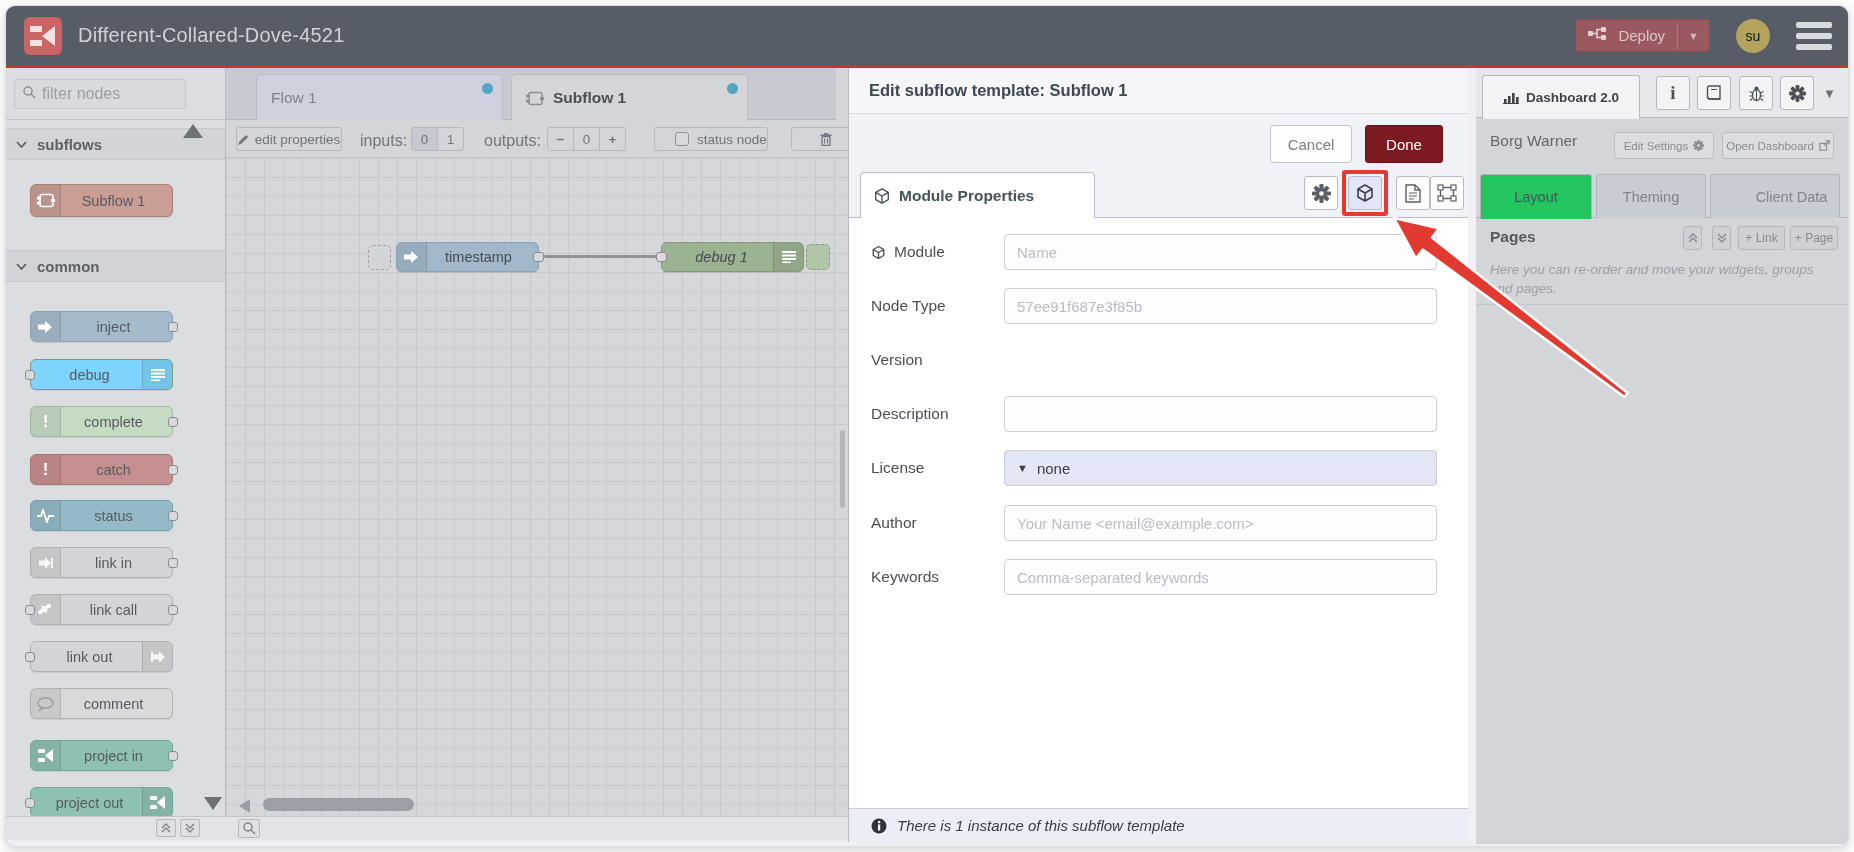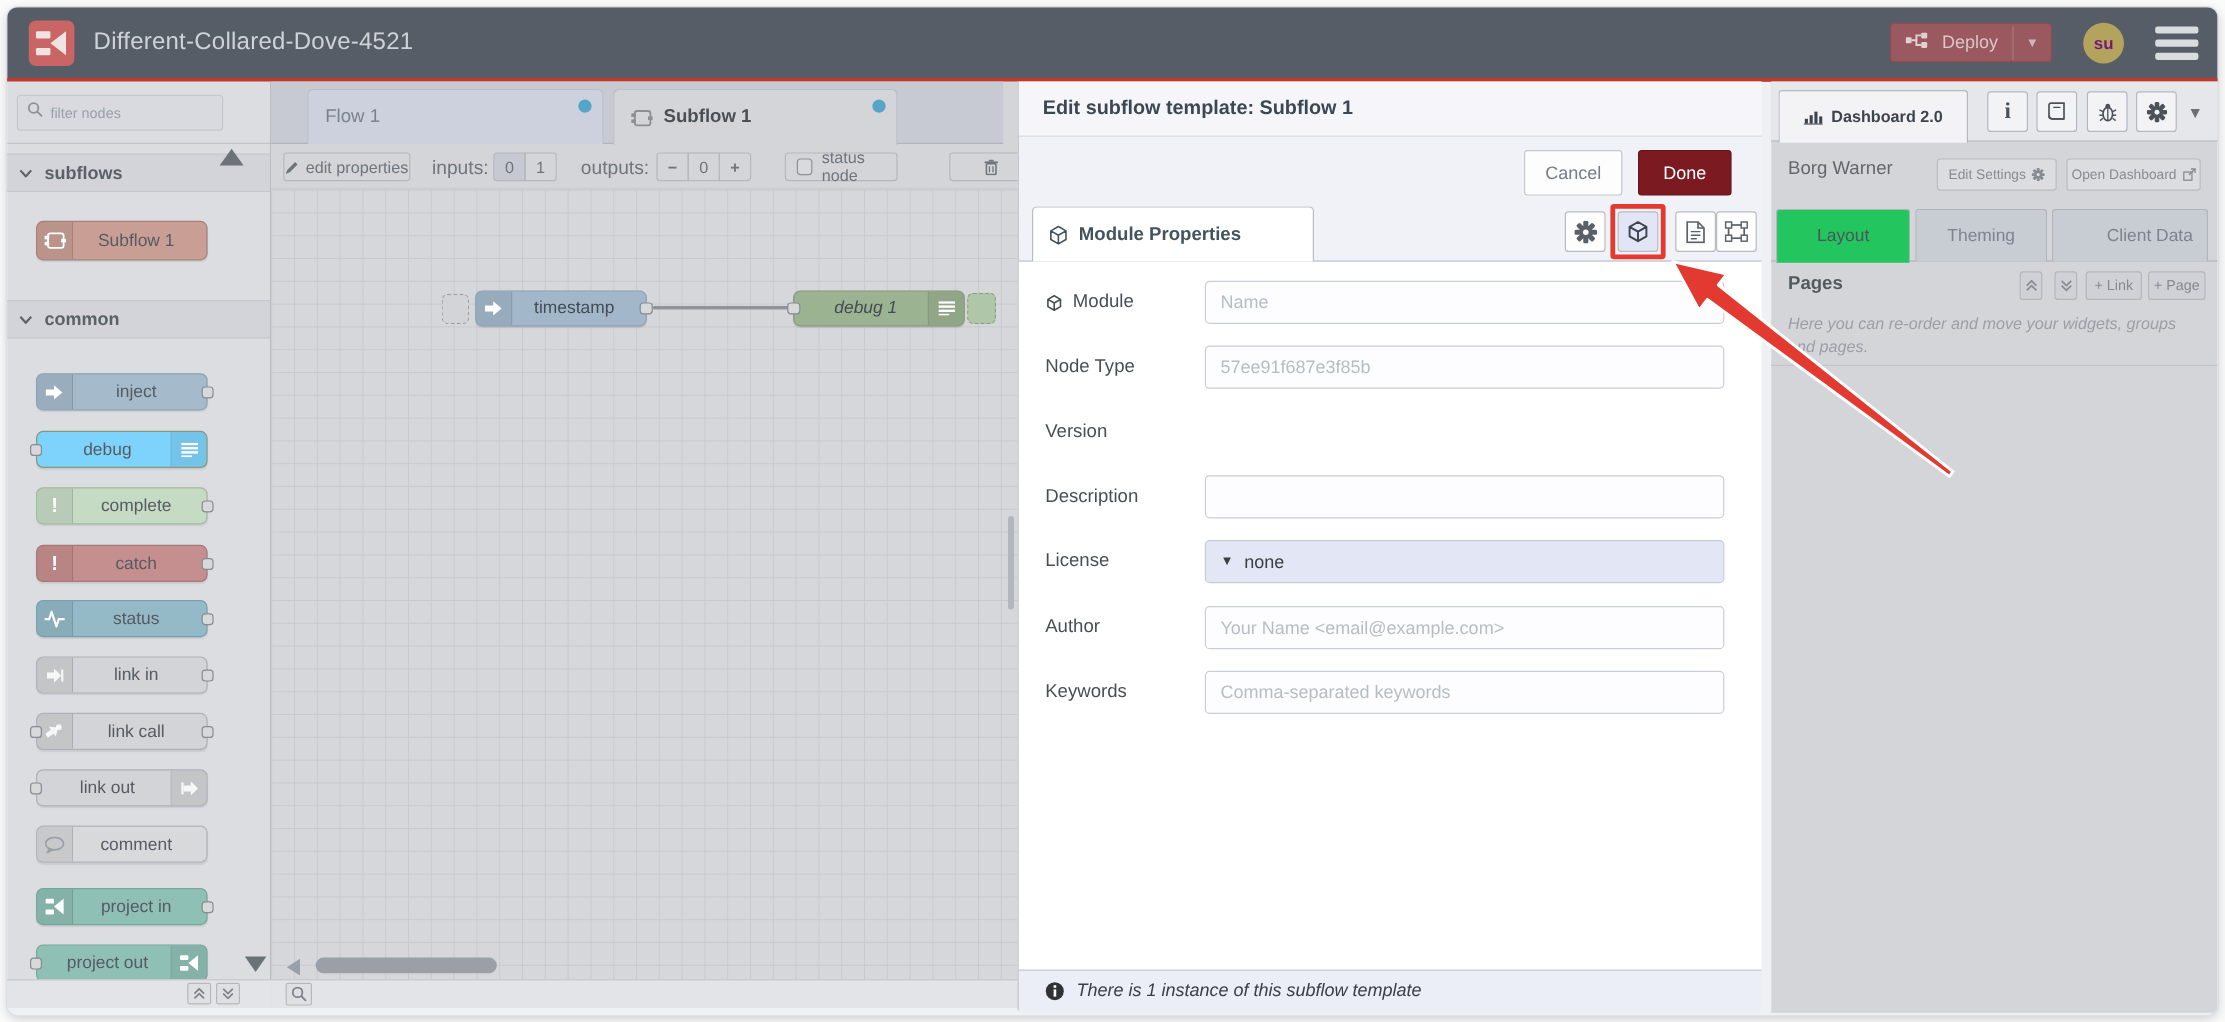--- a/index.html
+++ b/index.html
@@ -8,32 +8,32 @@
 
   
   .app-header { position:absolute; left:0; top:0; right:0; height:62px; background:#575d66; border-bottom:3px solid #c3362b; display:flex; align-items:center; }
   .logo { width:38px; height:38px; margin-left:18px; border-radius:6px; background:#ca6565; position:relative; flex:none; }
   .logo svg { position:absolute; left:5px; top:7px; }
   .app-title { margin-left:16px; font-size:20px; color:#cfd3d8; letter-spacing:.2px; }
   .hdr-right { margin-left:auto; display:flex; align-items:center; margin-right:16px; }
   .deploy-btn { height:33px; background:#99595f; border:1px solid #8a4d53; border-radius:3px; display:flex; align-items:center; padding:0 0 0 12px; color:#dcc6c9; font-size:15px; cursor:pointer; }
   .deploy-btn .dlabel { margin:0 12px 0 10px; }
   .deploy-caret { border-left:1px solid rgba(255,255,255,.18); padding:8px 10px; font-size:11px; color:#cdb6ba; }
-  .avatar { width:34px; height:34px; border-radius:50%; background:#b3a35c; color:#701a75; font-size:14px; font-weight:bold; display:flex; align-items:center; justify-content:center; margin-left:26px;text-align:center; }
+  .avatar { width:34px; height:34px; border-radius:50%; background:#b3a35c; color:#0f172a; font-size:14px; font-weight:normal; display:flex; align-items:center; justify-content:center; margin-left:26px;text-align:center; }
   .burger { margin-left:26px; width:36px; display:flex; flex-direction:column; gap:5px; cursor:pointer; }
   .burger span { display:block; height:6px; border-radius:2px; background:#d9dcdf; }
 
   
   .main { position:absolute; left:0; top:62px; right:0; height:778px; }
 
   
   .palette { position:absolute; left:0; top:0; width:220px; height:772px; background:#dcdde1; border-right:1px solid #b8bbc2; }
   .search-row { position:absolute; left:0; top:0; right:0; height:52px; border-bottom:1px solid #c3c5cb; }
   .search-box { position:absolute; left:8px; top:11px; width:172px; height:30px; background:#d9dadf; border:1px solid #c6c8cd; border-radius:3px; display:flex; align-items:center; padding:0 8px; }
-  .search-box input { flex:1; border:0; background:transparent; outline:none; font-size:12px; color:#555; margin-left:6px; font-family:"Liberation Sans",sans-serif;}
+  .search-box input { flex:1; border:0; background:transparent; outline:none; font-size:16px; color:#555; margin-left:6px; font-family:"Liberation Sans",sans-serif;}
   .search-box input::placeholder { color:#9aa0a8; }
   .pal-header { position:absolute; left:0; right:0; height:32px; background:#d2d4d9; border-top:1px solid #c6c8cd; border-bottom:1px solid #c6c8cd; display:flex; align-items:center; padding-left:10px; color:#5c6167; font-weight:bold; font-size:15px; }
   .pal-header svg { margin-right:10px; }
   .pnode { position:absolute; left:24px; width:143px; height:31px; border-radius:6px; border:1px solid rgba(0,0,0,.18); font-size:14.5px; color:#565b62; cursor:grab; box-shadow:0 1px 1px rgba(0,0,0,.08); }
   .pnode .nicon { position:absolute; top:0; bottom:0; width:30px; background:rgba(0,0,0,.07); display:flex; align-items:center; justify-content:center; }
   .pnode .nicon.il { left:0; border-right:1px solid rgba(0,0,0,.12); border-radius:5px 0 0 5px; }
   .pnode .nicon.ir { right:0; border-left:1px solid rgba(0,0,0,.12); border-radius:0 5px 5px 0; }
   .pnode .nlabel { position:absolute; top:0; bottom:0; display:flex; align-items:center; justify-content:center; }
   .pnode .nlabel.cl { left:30px; right:6px; } .pnode .nlabel.cr { left:6px; right:30px; }
   .pport { position:absolute; top:10px; width:10px; height:10px; background:#d8d9db; border:1px solid #878c93; border-radius:3px; }
@@ -367,21 +367,21 @@
         <span class="tlabel" style="left:258px;">outputs:</span>
         <div class="tbtn" style="left:321px; width:27px; border-radius:3px 0 0 3px; font-weight:bold;">
             <span>−</span>
           </div>
         <div class="tbtn" style="left:347px; width:27px; border-radius:0;">
             <span>0</span>
           </div>
         <div class="tbtn" style="left:373px; width:27px; border-radius:0 3px 3px 0; font-weight:bold;">
             <span>+</span>
           </div>
-        <div class="tbtn" style="left:428px; width:94px; justify-content:flex-start; padding-left:9px;">
+        <div class="tbtn" style="left:428px; width:114px; justify-content:flex-start; padding-left:20px;">
           <span class="checkbox"></span>
           <span>status node</span>
         </div>
         <div class="tbtn" style="left:565px; width:70px; gap:6px;">
           <svg width="12" height="13" viewBox="0 0 12 13">
               <rect x="2" y="3.5" width="8" height="9" rx="1" stroke="#6f757c" stroke-width="1.3" fill="none"></rect>
               <rect x="0.5" y="1.5" width="11" height="1.6" fill="#6f757c"></rect>
               <rect x="4" y="0" width="4" height="1.6" fill="#6f757c"></rect>
               <line x1="4.5" y1="5.5" x2="4.5" y2="10.5" stroke="#6f757c" stroke-width="1.1"></line>
               <line x1="7.5" y1="5.5" x2="7.5" y2="10.5" stroke="#6f757c" stroke-width="1.1"></line>

